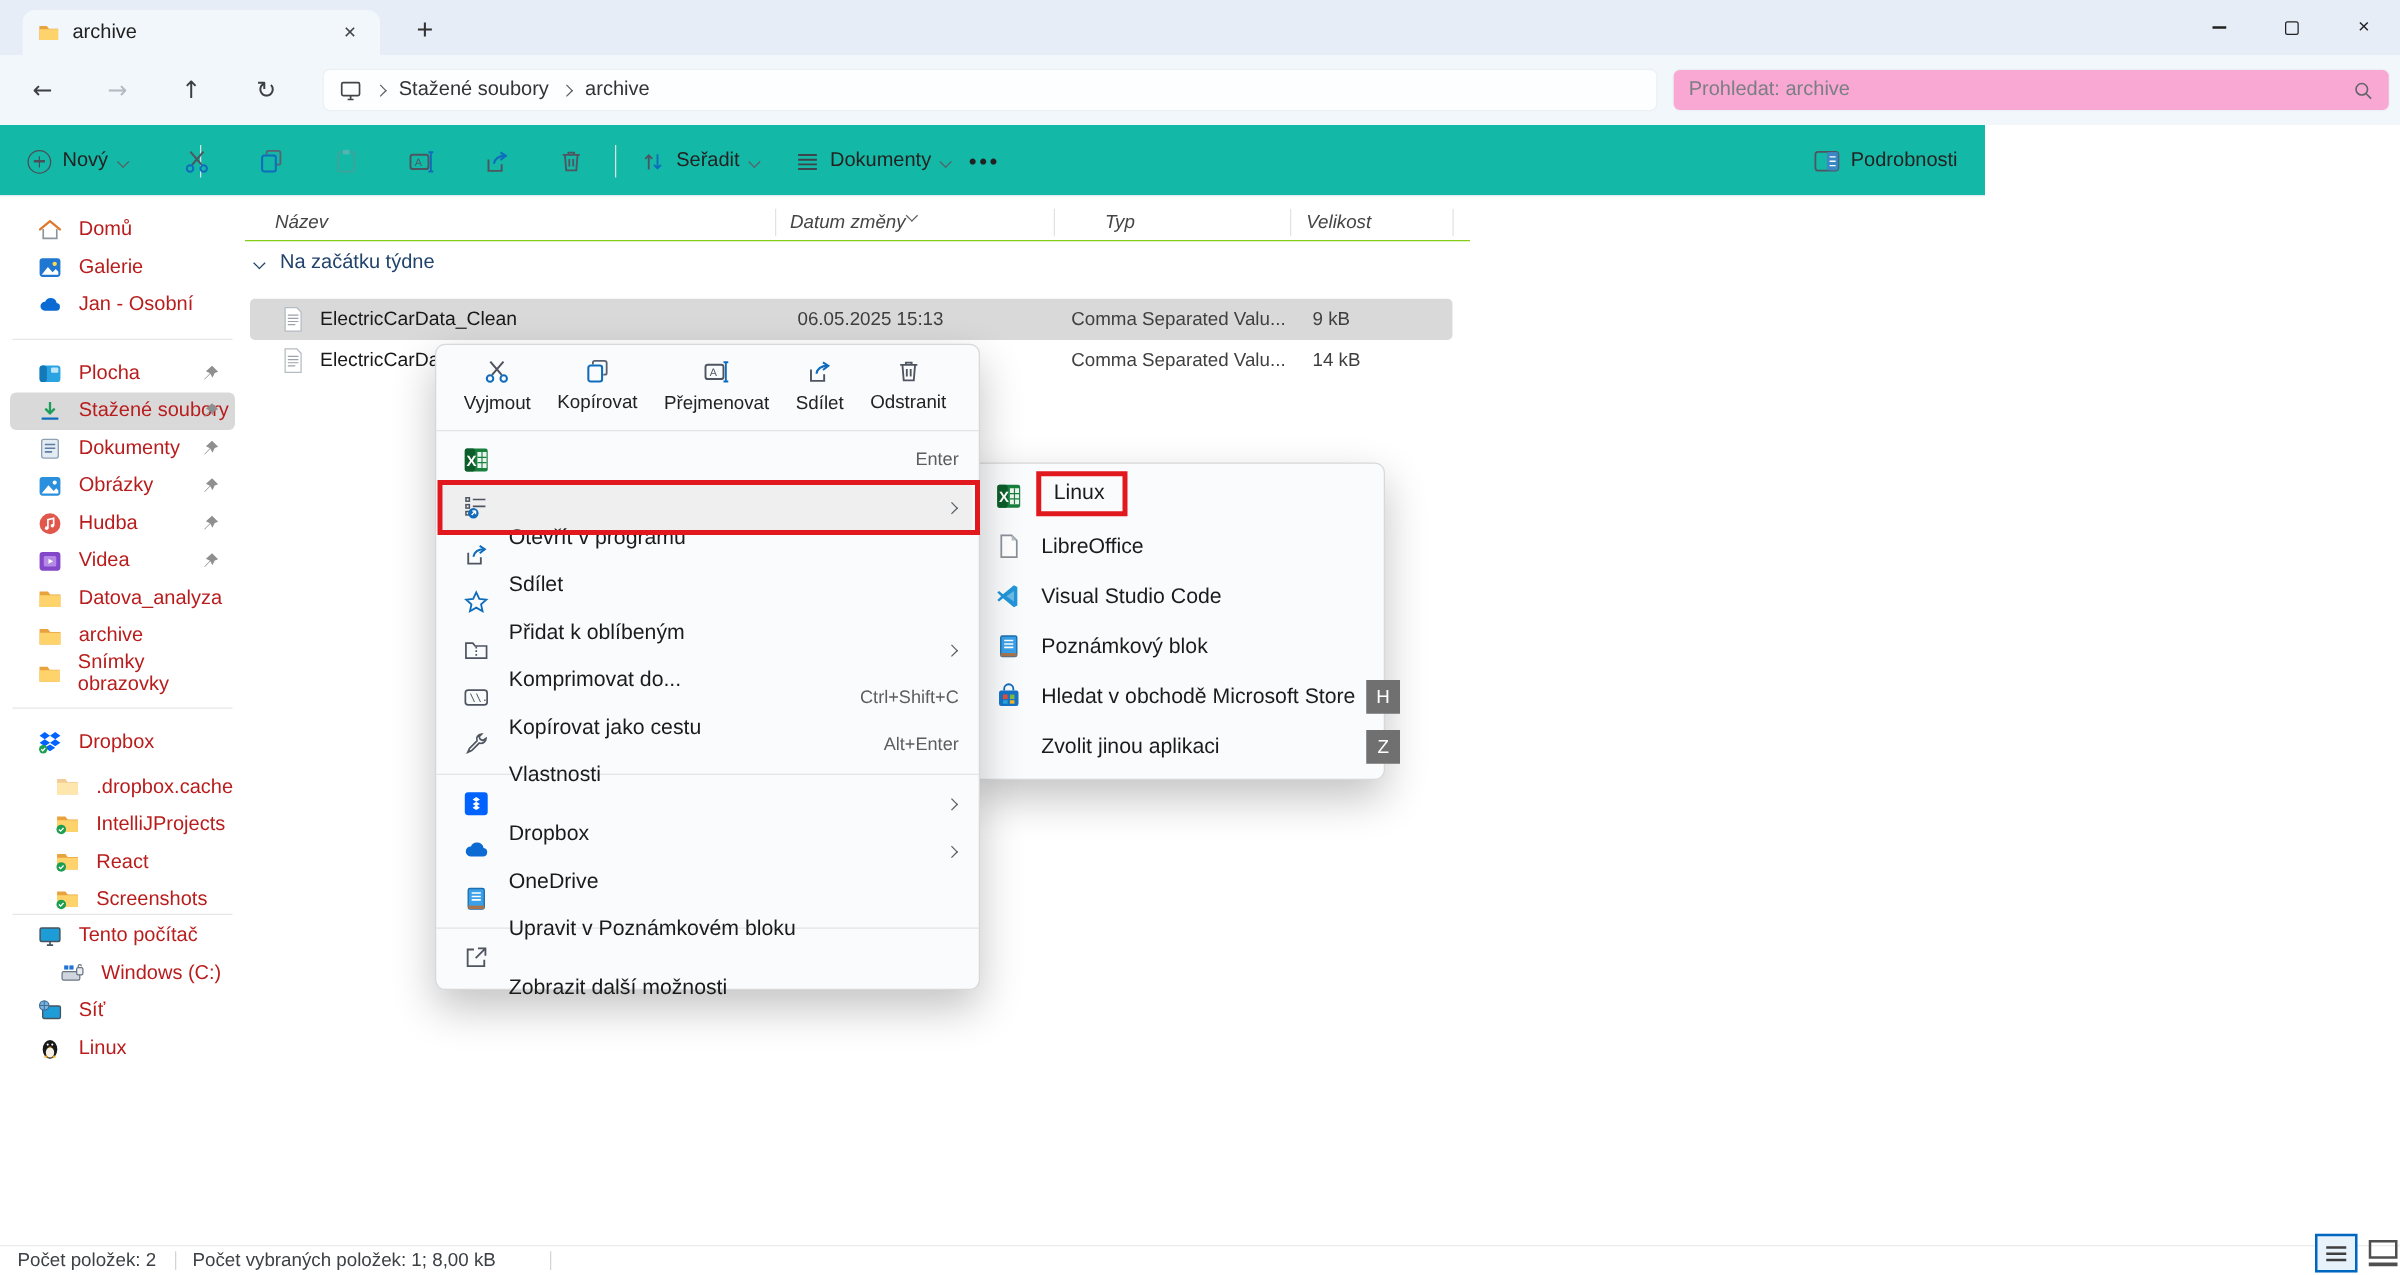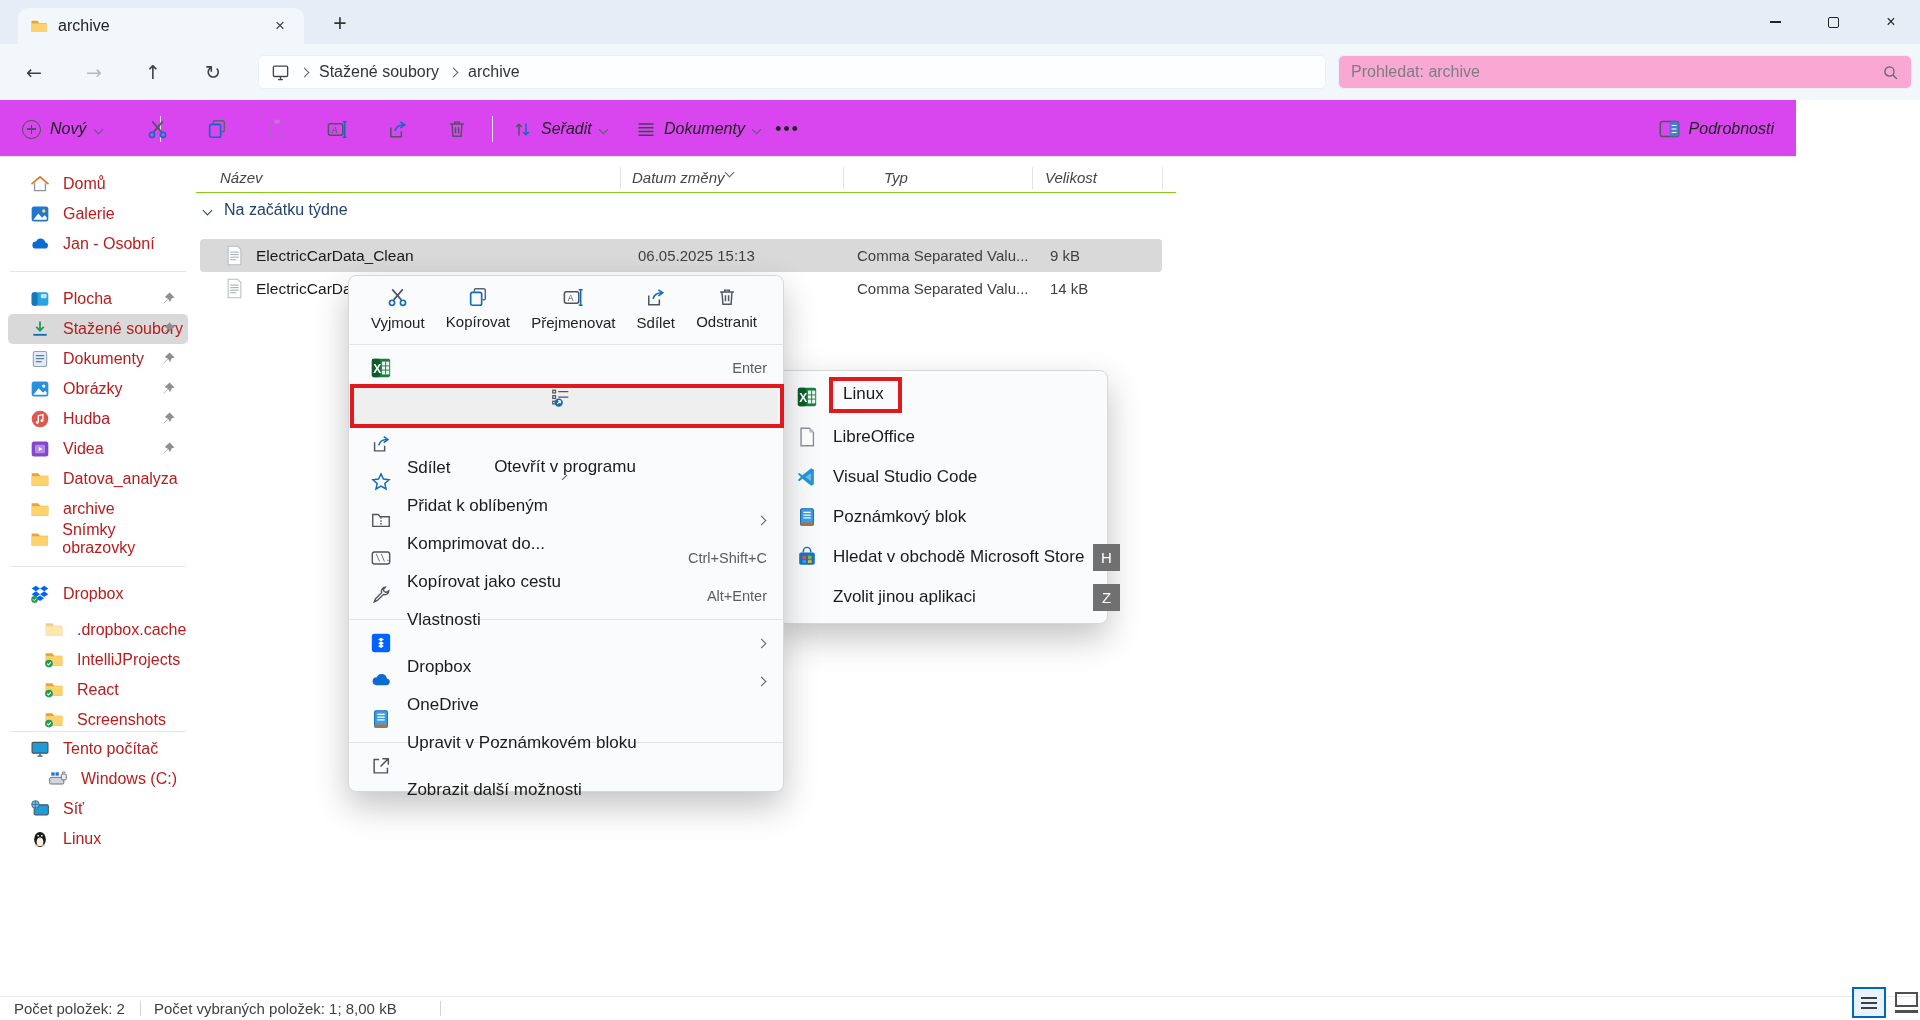--- a/index.html
+++ b/index.html
@@ -22,21 +22,21 @@
   
   .navbar { position:absolute; left:0; top:44px; width:1920px; height:56px; background:#f2f7fb; }
   .navbtn { position:absolute; top:10px; width:36px; height:36px; display:flex; align-items:center; justify-content:center; font-family:"DejaVu Sans",sans-serif; font-size:19px; color:#3c4043; border-radius:5px; }
   .navbtn.disabled { color:#b3bac1; }
   .addressbar { position:absolute; left:258px; top:11px; width:1068px; height:34px; background:#fdfeff; border:1px solid #eceff3; border-radius:6px; display:flex; align-items:center; padding:0 12px; gap:11px; font-size:16px; color:#333; }
   .searchbox { position:absolute; left:1338px; top:11px; width:574px; height:34px; background:#f9a8d4; border:1px solid #eceff3; border-radius:6px; display:flex; align-items:center; padding:0 12px; }
   .searchbox input { flex:1; border:none; outline:none; background:transparent; font-family:inherit; font-size:16px; color:#333; }
   .searchbox input::placeholder { color:#7a7e83; opacity:1; }
 
   
-  .toolbar { position:absolute; left:0; top:100px; width:1796px; height:57px; background:#d946ef; border-bottom:1px solid #e4e8ec;font-style:italic; }
+  .toolbar { position:absolute; left:0; top:100px; width:1588px; height:57px; background:#14b8a6; border-bottom:1px solid #e4e8ec; }
   .tb-new { position:absolute; left:22px; top:11px; height:36px; display:flex; align-items:center; gap:9px; font-size:16px; color:#222; }
   .pluscirc { width:19px; height:19px; border:1.6px solid #49505a; border-radius:50%; position:relative; }
   .pluscirc:before, .pluscirc:after { content:""; position:absolute; background:#49505a; }
   .pluscirc:before { left:4px; right:4px; top:50%; height:1.6px; margin-top:-0.8px; }
   .pluscirc:after { top:4px; bottom:4px; left:50%; width:1.6px; margin-left:-0.8px; }
   .tb-sep { position:absolute; top:16px; width:1px; height:26px; background:#dcdfe3; }
   .tb-ico { position:absolute; top:11px; width:36px; height:36px; display:flex; align-items:center; justify-content:center; border-radius:5px; }
   .tb-group { position:absolute; top:11px; height:36px; display:flex; align-items:center; gap:8px; font-size:16px; color:#222; }
   .tb-more { position:absolute; top:11px; height:36px; display:flex; align-items:center; font-size:18px; letter-spacing:2px; color:#222; }
   .tb-details { position:absolute; right:22px; top:11px; height:36px; display:flex; align-items:center; gap:9px; font-size:16px; color:#222; }
@@ -69,21 +69,21 @@
   
   .ctxmenu { position:absolute; left:348px; top:275px; width:436px; background:#fafbfc; border:1px solid #d8d8d8; border-radius:8px; box-shadow:0 14px 34px rgba(0,0,0,.24); padding:6px 0 6px; z-index:20; }
   .quickrow { height:58px; display:flex; justify-content:space-between; padding:4px 26px 0 22px; }
   .qa { display:flex; flex-direction:column; align-items:center; gap:5px; font-size:15px; color:#222; }
   .menu-hr { height:1px; background:#e4e4e4; margin:4px 0; }
   .mi { height:38px; display:flex; align-items:center; padding:0 16px 0 14px; gap:0; position:relative; font-size:17px; color:#1b1b1b; }
   .mi .mico { width:24px; display:flex; justify-content:center; margin:0 14px 0 6px; }
   .mi .lbl { flex:1;margin-top:48px; }
   .mi .sc { font-size:14.5px; color:#5d5d5d; }
   .mi .sub { margin-right:2px; }
-  .mi.hov { background:#efefef; border-radius:4px; margin:0 5px; padding:0 11px 0 9px;flex-direction:column; }
+  .mi.hov { background:#efefef; border-radius:4px; margin:0 5px; padding:0 11px 0 9px; }
   .ann-frame { position:absolute; left:-4px; right:-6px; top:-3px; bottom:-3px; border:4px solid #e1191f; pointer-events:none; z-index:6; }
 
   
   .submenu { position:absolute; left:777px; top:370px; width:331px; background:#fafbfc; border:1px solid #d8d8d8; border-radius:8px; box-shadow:0 14px 34px rgba(0,0,0,.24); padding:6px 0; z-index:19; }
   .smi { height:40px; display:flex; align-items:center; padding:0 14px 0 18px; gap:15px; font-size:17px; color:#1b1b1b; position:relative; }
   .smi .badge { position:absolute; right:-13px; top:7px; width:27px; height:27px; background:#707070; color:#fff; font-size:15px; display:flex; align-items:center; justify-content:center; }
   .xlframe { border:4px solid #e1191f; padding:3px 14px 5px 10px; margin:-4px 0 0 -4px; }
 
   
   .statusbar { position:absolute; left:0; top:996px; width:1920px; height:24px; background:#fff; border-top:1px solid #ebebeb; font-size:15px; color:#3d4145; }

